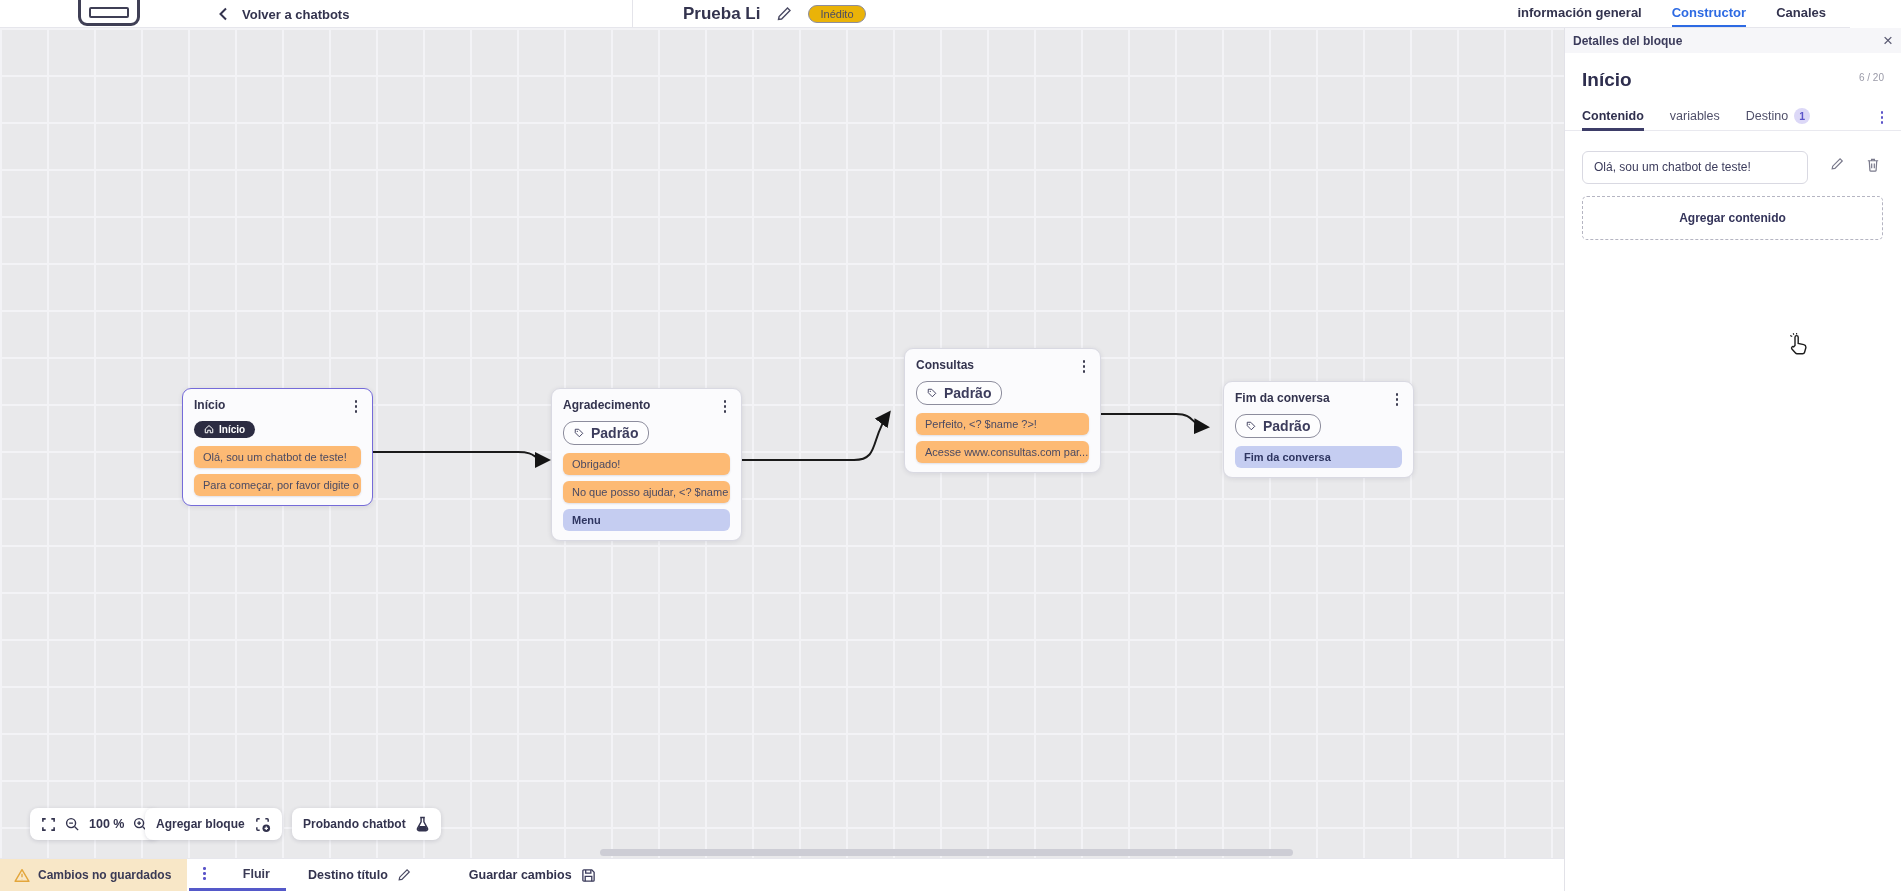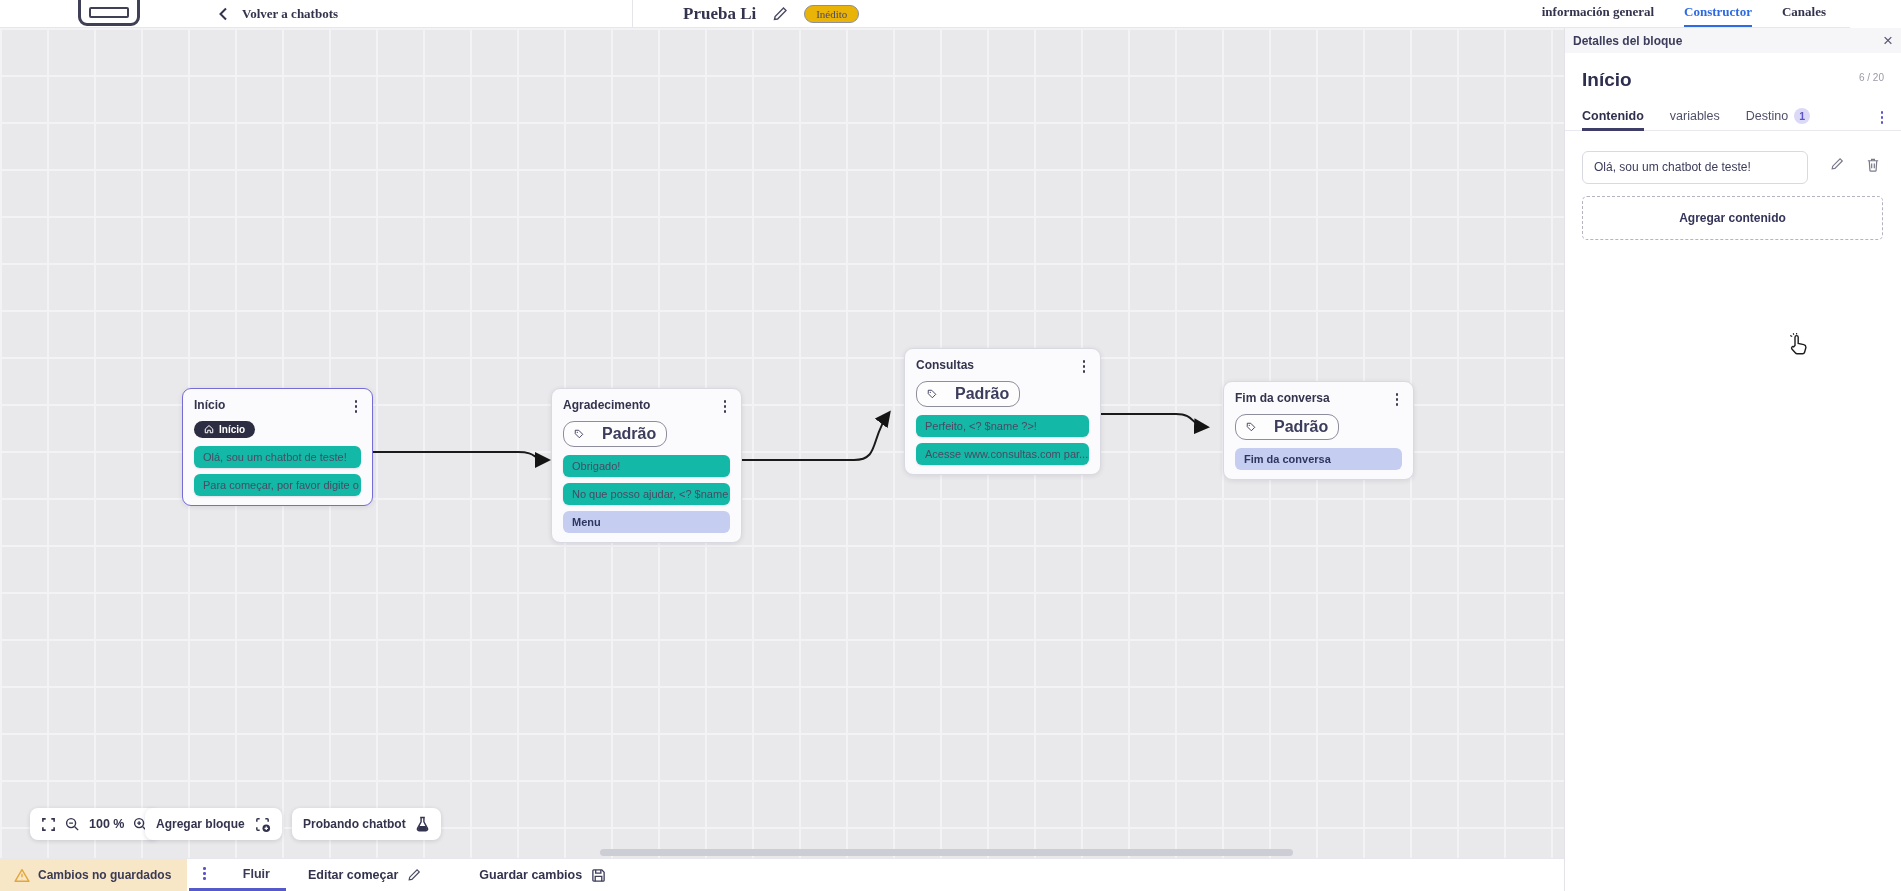--- a/index.html
+++ b/index.html
@@ -2,21 +2,21 @@
 <html><head>
 <meta charset="utf-8">
 <style>
   * { margin:0; padding:0; box-sizing:border-box; }
   html,body { width:1901px; height:891px; overflow:hidden; }
   body { font-family:"Liberation Sans", sans-serif; color:#34344f; }
   .app { position:relative; width:1901px; height:891px; background:#fff; overflow:hidden; }
 
   
   .header { position:absolute; left:0; top:0; width:1850px; height:28px; background:#fff;
-            border-bottom:1px solid #e6e6ec; z-index:40; overflow:hidden;font-family:Liberation Serif, serif; }
+            border-bottom:1px solid #e6e6ec; z-index:40; overflow:hidden; }
   .logo { position:absolute; left:78px; top:-18px; width:62px; height:44px;
           border:3px solid #3f3f55; border-radius:9px; }
   .logo .l1 { position:absolute; left:8px; top:22px; width:40px; height:11px; border:2px solid #3f3f55; border-radius:2px; }
   .back-wrap { position:absolute; left:218px; top:0; height:28px; display:flex; align-items:center; gap:14px; }
   .back-label { font-size:13px; font-weight:700; color:#33334e; }
   .hdr-divider { position:absolute; left:632px; top:0; width:1px; height:28px; background:#e4e4ea; }
   .title-wrap { position:absolute; left:683px; top:0; height:28px; display:flex; align-items:center; gap:16px; }
   .bot-title { font-size:17px; font-weight:600; color:#33334e; }
   .status-pill { border:1px solid #8d8d9d; border-radius:12px; padding:2px 11px;
                  font-size:11px; color:#4a4a63; background:#eab308; }
@@ -37,25 +37,25 @@
   .block { position:absolute; background:#fbfbfd; border:1px solid #d9d9e2; border-radius:9px;
            box-shadow:0 1px 5px rgba(40,40,70,.10); padding:9px 11px; z-index:3; }
   .block.selected { border:1.5px solid #756bd9; }
   .block-head { display:flex; align-items:flex-start; justify-content:space-between; }
   .block-title { font-size:12px; font-weight:700; color:#33334e; }
   .kebab { display:flex; flex-direction:column; gap:2.5px; padding:2px 4px; cursor:pointer; }
   .kebab i { width:2.5px; height:2.5px; border-radius:50%; background:#3c3c50; }
   .kebab.indigo i { background:#5b54c9; }
   .badge-dark { display:inline-flex; align-items:center; gap:5px; background:#2c2c42; color:#fff;
                 border-radius:11px; padding:3px 10px; font-size:10px; font-weight:700; margin-top:6px; }
-  .badge-outline { display:inline-flex; align-items:center; gap:18px; border:1px solid #8d8d9d;
+  .badge-outline { display:inline-flex; align-items:center; gap:7px; border:1px solid #8d8d9d;
                    background:#fdfdfe; color:#3c3c5c; border-radius:11px; padding:3px 10px;
-                   font-size:16px; font-weight:700; margin-top:6px; }
+                   font-size:14px; font-weight:700; margin-top:6px; }
   .rows { margin-top:8px; display:flex; flex-direction:column; gap:6px; }
-  .row { background:#14b8a6; border-radius:6px; box-shadow:0 1px 2px rgba(60,60,90,.14);
+  .row { background:#fdba74; border-radius:6px; box-shadow:0 1px 2px rgba(60,60,90,.14);
          padding:5px 9px; font-size:11px; color:#4a4a63; white-space:nowrap; overflow:hidden; }
   .row.menu { background:#c5cdf1; color:#2e3561; font-weight:700; box-shadow:none; }
 
   
   .ctl-card { position:absolute; top:808px; height:32px; background:#fff; border-radius:8px;
               box-shadow:0 1px 4px rgba(40,40,70,.16); display:flex; align-items:center;
               gap:9px; padding:0 11px; z-index:4; cursor:pointer; }
   .ctl-label { font-size:12px; font-weight:700; color:#33334e; white-space:nowrap; }
   .zoom-pct { font-size:12.5px; font-weight:700; color:#33334e; }
   .hscroll { position:absolute; left:600px; top:849px; width:693px; height:7px; background:#cdcdd5;
@@ -277,21 +277,21 @@
     </div>
     <div class="flow-tab">
       <span class="kebab indigo">
           <i></i>
           <i></i>
           <i></i>
         </span>
       <span class="name">Fluir</span>
     </div>
     <div class="bb-btn">
-      <span>Editar começar</span>
+      <span>Destino título</span>
       <span class="icon">
           <svg width="14" height="14" viewBox="0 0 16 16" fill="none" stroke="#4a4a63" stroke-width="1.4">
             <path d="M2.5 13.5l.6-3L11.5 2l2.5 2.5-8.4 8.5-3.1.5z"></path>
           </svg>
         </span>
     </div>
     <div class="bb-btn" style="margin-left:30px;">
       <span>Guardar cambios</span>
       <span class="icon">
           <svg width="15" height="15" viewBox="0 0 16 16" fill="none" stroke="#3c3c5c" stroke-width="1.4">

